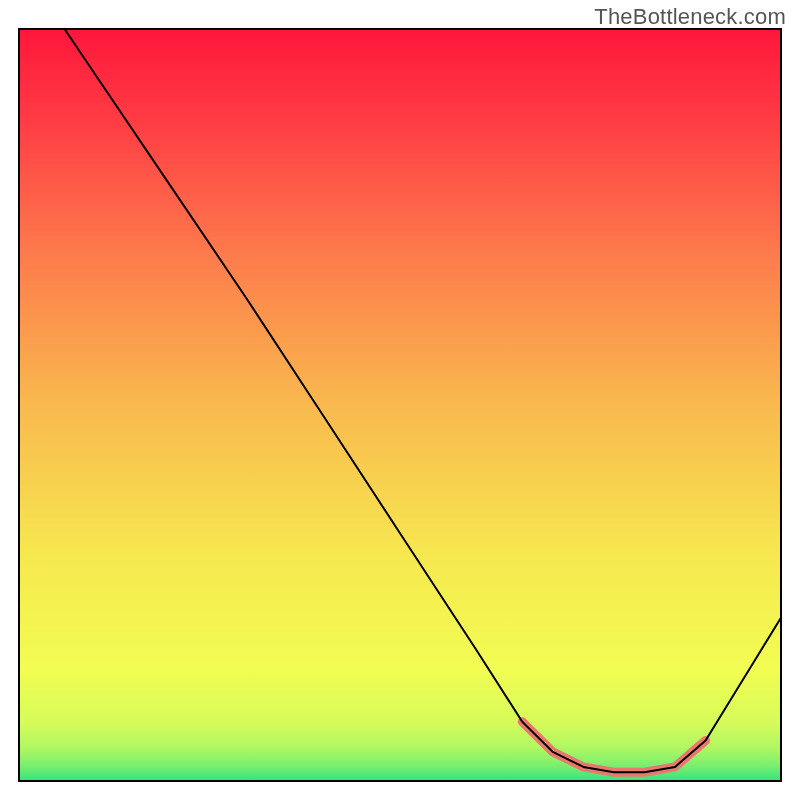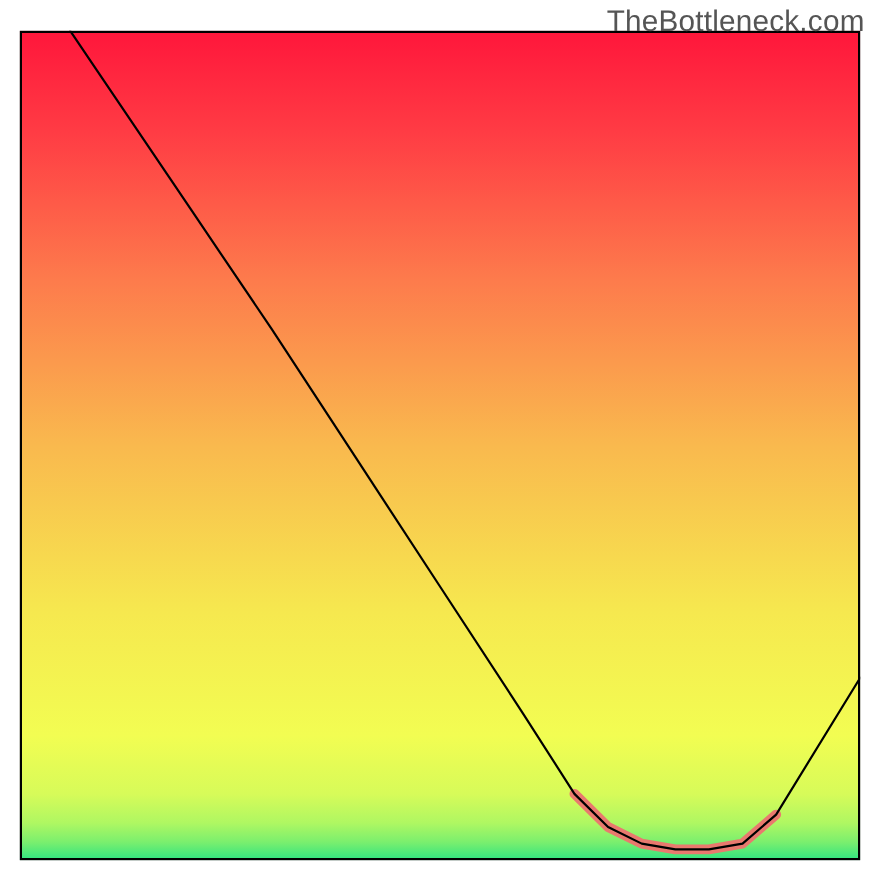--- a/index.html
+++ b/index.html
@@ -13,21 +13,21 @@
   }
   .container {
     position: relative;
     width: 800px;
     height: 800px;
   }
   .watermark {
     position: absolute;
     top: 4px;
     right: 14px;
-    font-size: 27px;
+    font-size: 22px;
     font-weight: 500;
     color: #555555;
     letter-spacing: 0.2px;
     z-index: 10;
   }
   .plot-area {
     position: absolute;
     left: 18px;
     top: 28px;
     width: 764px;

